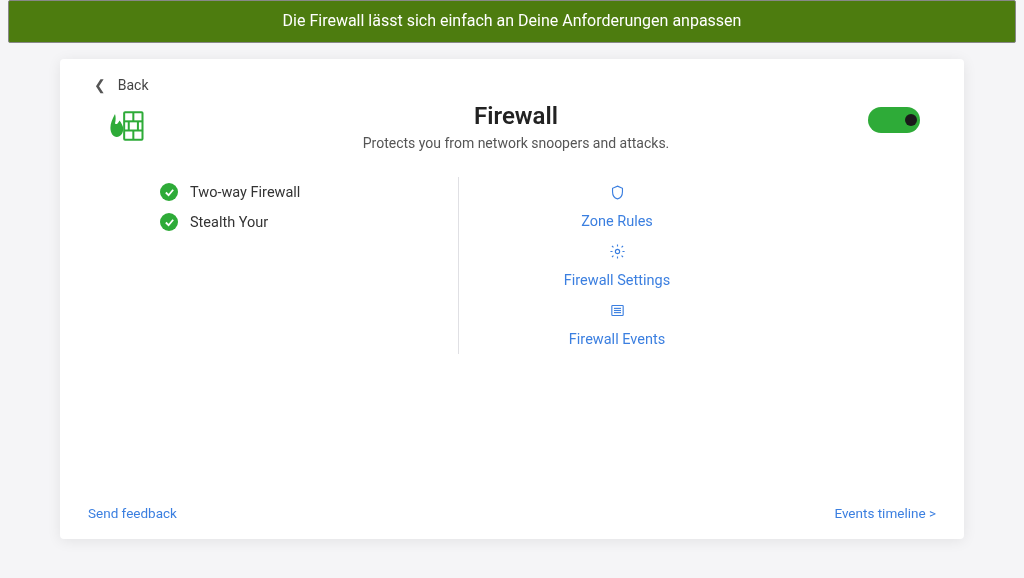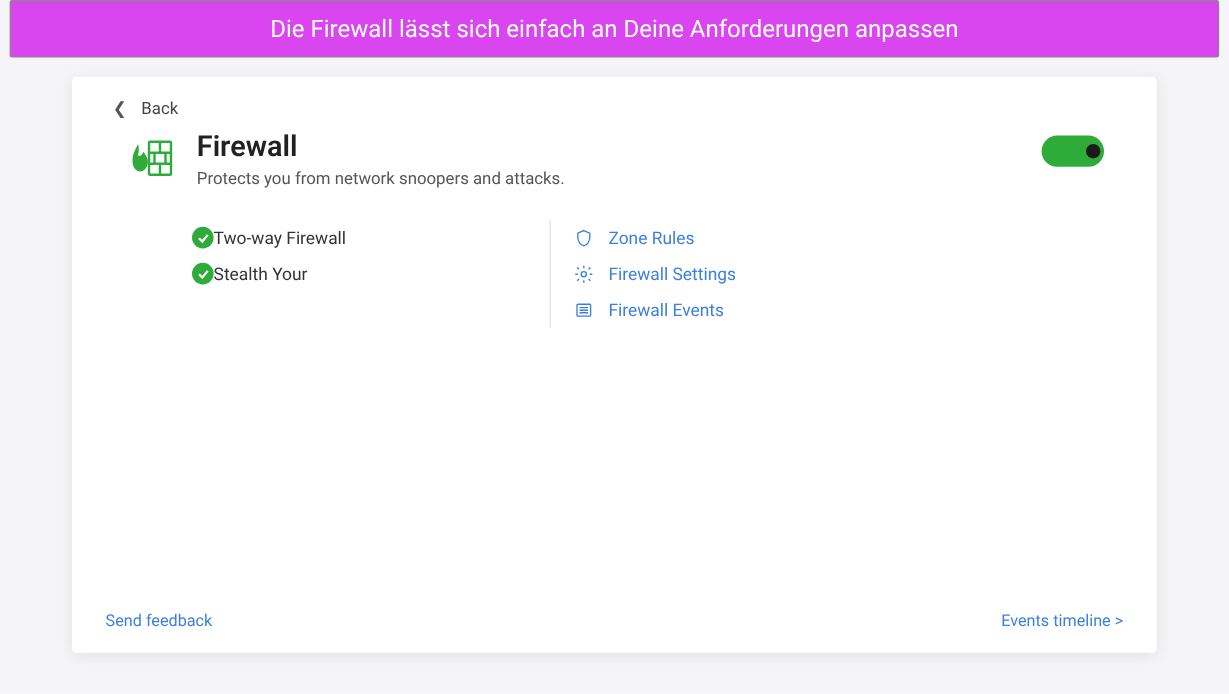--- a/index.html
+++ b/index.html
@@ -4,25 +4,25 @@
   <style>
     * { margin: 0; padding: 0; box-sizing: border-box; }
     body { 
       font-family: -apple-system, BlinkMacSystemFont, "Segoe UI", Roboto, Arial, sans-serif;
       background: #f5f5f7;
       width: 1024px;
       height: 578px;
       overflow: hidden;
     }
     .banner {
-      background: #d946ef;
+      background: #4d7c0f;
       color: #fff;
       text-align: center;
       padding: 10px 20px;
-      font-size: 20px;
+      font-size: 16px;
       font-weight: 400;
       border: 1px solid #888;
       border-radius: 2px;
       margin: 0 8px;
       line-height: 1.3;
     }
     .app-window {
       background: #fff;
       margin: 16px 60px 0 60px;
       border-radius: 4px;
@@ -45,21 +45,21 @@
     .header {
       display: flex;
       align-items: flex-start;
       padding: 10px 44px 0 44px;
     }
     .firewall-icon {
       width: 44px; height: 44px; flex-shrink: 0;
       color: #2eab38;
       margin-right: 16px;
     }
-    .header-text { flex: 1; }
+    .header-text { flex: 1; text-align: center; }
     .title { font-size: 24px; font-weight: 600; color: #222; line-height: 1.1; }
     .subtitle { font-size: 14px; color: #555; margin-top: 6px; }
     .status-line { font-size: 14px; color: #2eab38; margin-top: 4px; }
     .toggle {
       width: 52px; height: 26px; border-radius: 26px;
       background: #2eab38;
       position: relative;
       cursor: pointer;
       margin-top: 4px;
     }
@@ -69,34 +69,35 @@
       background: #1a1a1a;
     }
     .columns {
       display: flex;
       margin: 26px 0 0 100px;
     }
     .col { width: 280px; }
     .col.left { padding-right: 20px; }
     .divider { width: 1px; background: #e0e0e4; margin: 0 18px; }
     .feat {
-      display: flex; align-items: center; 
+      display: flex; align-items: center; gap: 12px;
       font-size: 14.5px; color: #333;
       padding: 6px 0;
     }
     .check {
       width: 18px; height: 18px; border-radius: 50%;
       background: #2eab38; display:flex; align-items:center; justify-content:center;
     }
     .check svg { width: 11px; height: 11px; fill:#fff; }
     .link-item {
       display: flex; align-items: center; gap: 12px;
       font-size: 14.5px; color: #3b7fe0;
       padding: 6px 0;
       cursor: pointer;
+      flex-direction: column;
     }
     .link-item .ico { width: 18px; height: 18px; display:flex; align-items:center; justify-content:center; }
     .link-item .ico svg { width: 17px; height: 17px; stroke:#3b7fe0; fill:none; stroke-width:1.6; }
     .footer {
       margin-top: auto;
       display: flex;
       justify-content: space-between;
       align-items: center;
       padding: 14px 28px 18px 28px;
       font-size: 13.5px;

